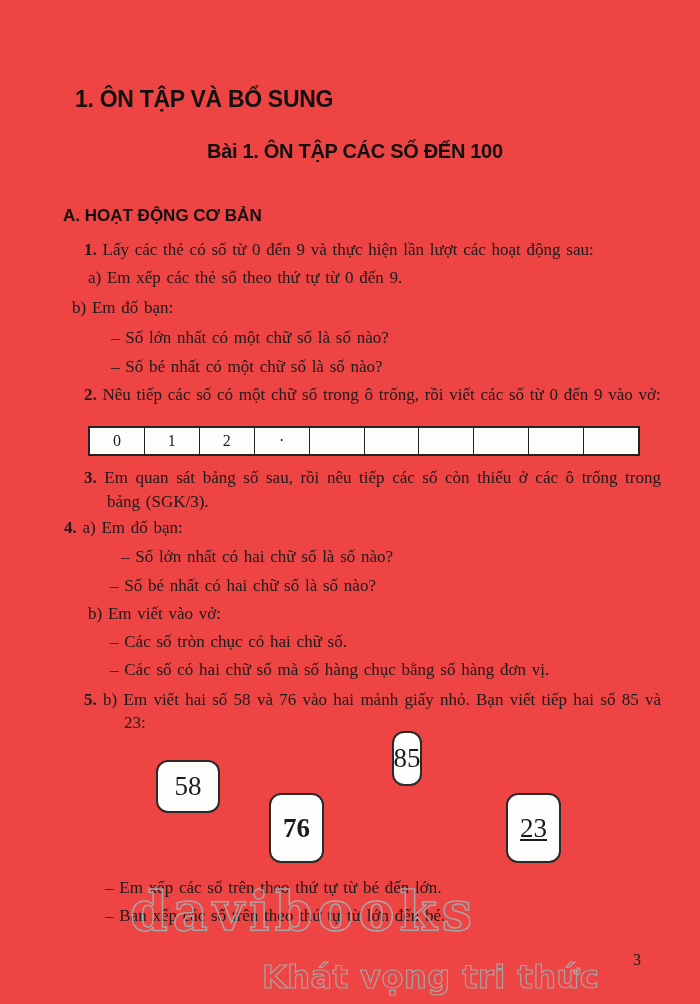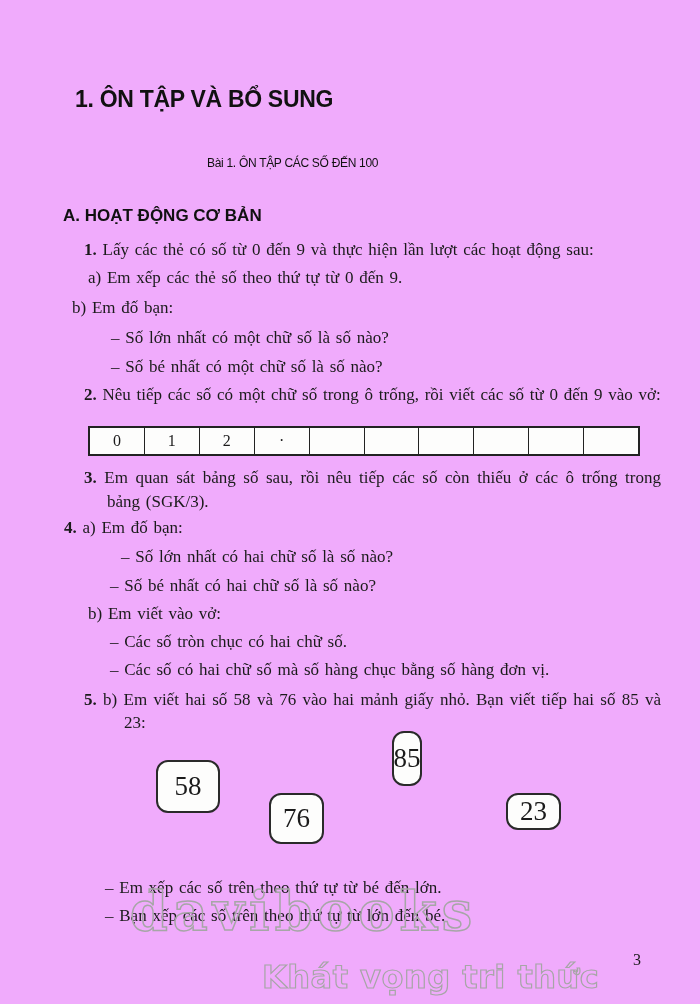--- a/index.html
+++ b/index.html
@@ -1,30 +1,30 @@
 <!DOCTYPE html>
 <html><head>
 <meta charset="utf-8">
 <style>
   * { margin:0; padding:0; box-sizing:border-box; }
   html,body { background:#ffffff; }
   .page {
     position:relative; width:700px; height:1004px; margin:0 auto;
-    background:#f0abfc; color:#1b1b1b; overflow:hidden;
+    background:#ef4444; color:#1b1b1b; overflow:hidden;
     font-family:"Liberation Serif", serif;
   }
   .h-chapter {
     position:absolute; left:75px; top:86px;
     font-family:"Liberation Sans", sans-serif; font-weight:bold;
     font-size:23px; letter-spacing:-0.3px; color:#111;
   }
   .h-lesson {
-    position:absolute; left:207px; top:156px;
-    font-family:"Liberation Sans", sans-serif; font-weight:normal;
-    font-size:12px; letter-spacing:-0.3px; color:#111;
+    position:absolute; left:207px; top:140px;
+    font-family:"Liberation Sans", sans-serif; font-weight:bold;
+    font-size:20px; letter-spacing:-0.3px; color:#111;
   }
   .h-section {
     position:absolute; left:63px; top:206px;
     font-family:"Liberation Sans", sans-serif; font-weight:bold;
     font-size:17px; color:#111;
   }
   .para {
     position:absolute; left:64px; width:577px;
     font-size:17px; line-height:24px; text-align:justify; word-spacing:1.5px;margin-left:20px;
   }
@@ -43,23 +43,23 @@
     flex:1 1 0; border-right:1px solid #222;
     text-align:center; font-size:16px; line-height:26px;
   }
   .strip .cell:last-child { border-right:none; }
   .card {
     position:absolute; border:2px solid #2a2a2a; border-radius:12px;
     background:#fdfdfc; display:flex; align-items:center; justify-content:center;
     font-size:27px; color:#1b1b1b;
   }
   .card-58 { left:156px; top:760px; width:64px; height:53px; }
-  .card-76 { left:269px; top:793px; width:55px; height:51px; }
+  .card-76 { left:269px; top:793px; width:55px; height:70px;font-weight:bold; }
   .card-85 { left:392px; top:731px; width:30px; height:55px; }
-  .card-23 { left:506px; top:793px; width:55px; height:37px; }
+  .card-23 { left:506px; top:793px; width:55px; height:70px;text-decoration:underline; }
   .wm { position:absolute; pointer-events:none; z-index:5; color:transparent; }
   .wm-brand {
     left:130px; top:884px;
     font-family:"DejaVu Serif", serif; font-weight:bold;
     font-size:54px; letter-spacing:5px; line-height:1;
     -webkit-text-stroke:1.5px #a6a6a6;
   }
   .wm-slogan {
     left:262px; top:958px;
     font-family:"DejaVu Sans", sans-serif; font-weight:bold;

